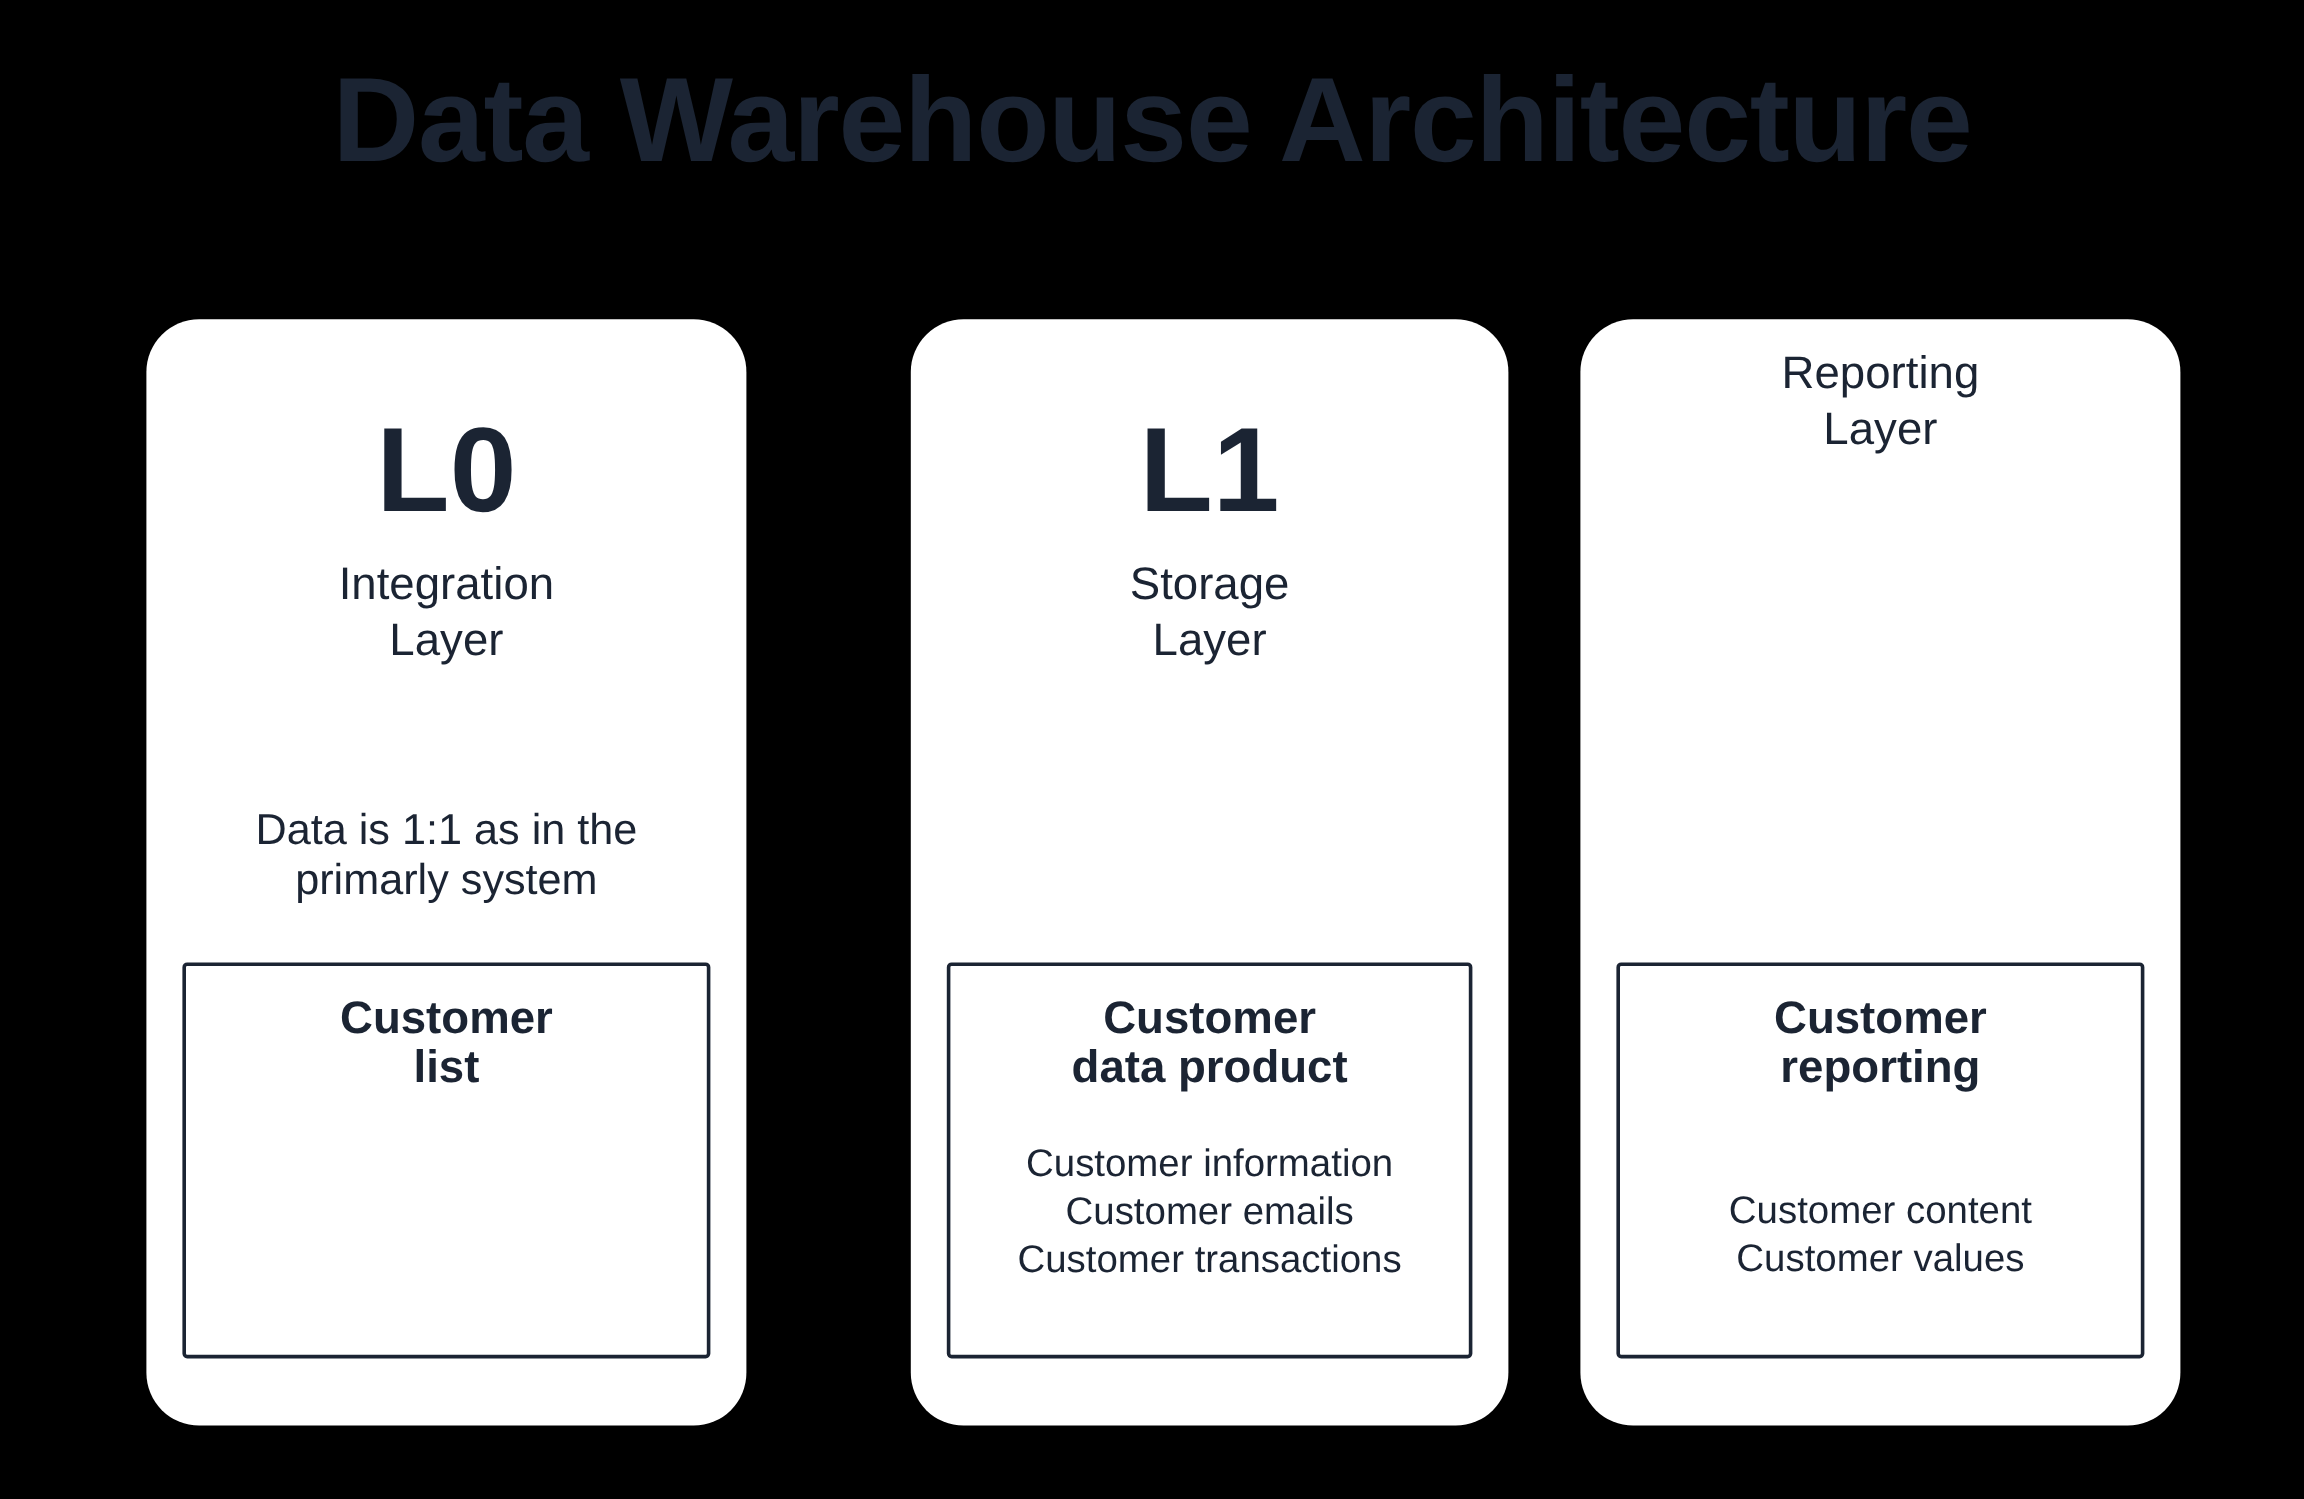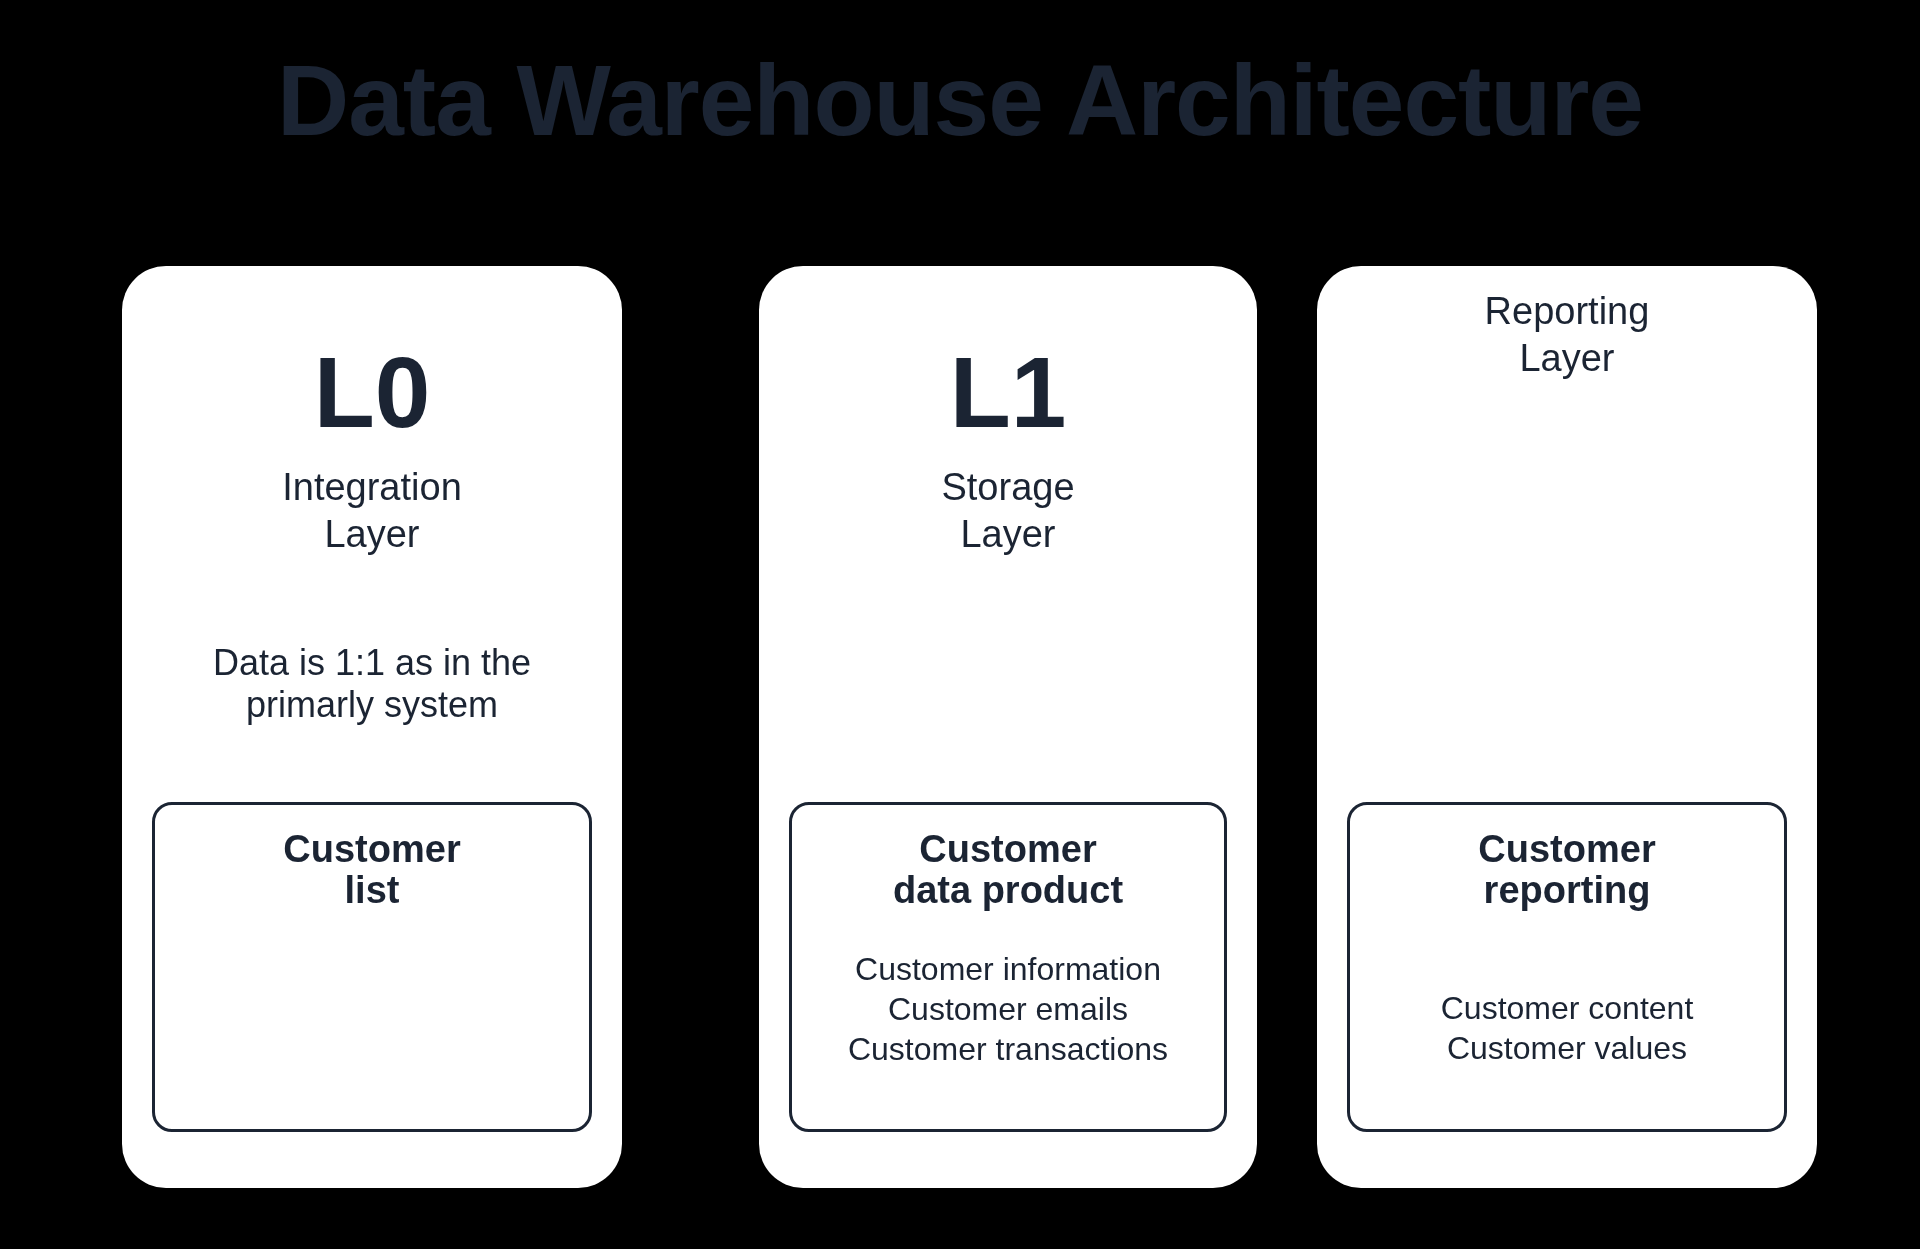--- a/index.html
+++ b/index.html
@@ -45,34 +45,34 @@
     font-weight: 700;
   }
   .layer-name {
     margin-top: 22px;
     font-size: 38px;
     line-height: 47px;
     font-weight: 400;
     white-space: pre-line;
   }
   .layer-desc {
-    margin-top: 84px;
+    margin-top: 112px;
     font-size: 36px;
     line-height: 42px;
     font-weight: 400;
     white-space: pre-line;
   }
   .inner-box {
     position: absolute;
     left: 30px;
     right: 30px;
     top: 536px;
     height: 330px;
     border: 3px solid #1b2433;
-    border-radius: 20px;
+    border-radius: 4px;
     background: #ffffff;
     box-sizing: border-box;
   }
   .box-heading {
     margin-top: 24px;
     font-size: 38px;
     line-height: 41px;
     font-weight: 700;
     white-space: pre-line;
   }

